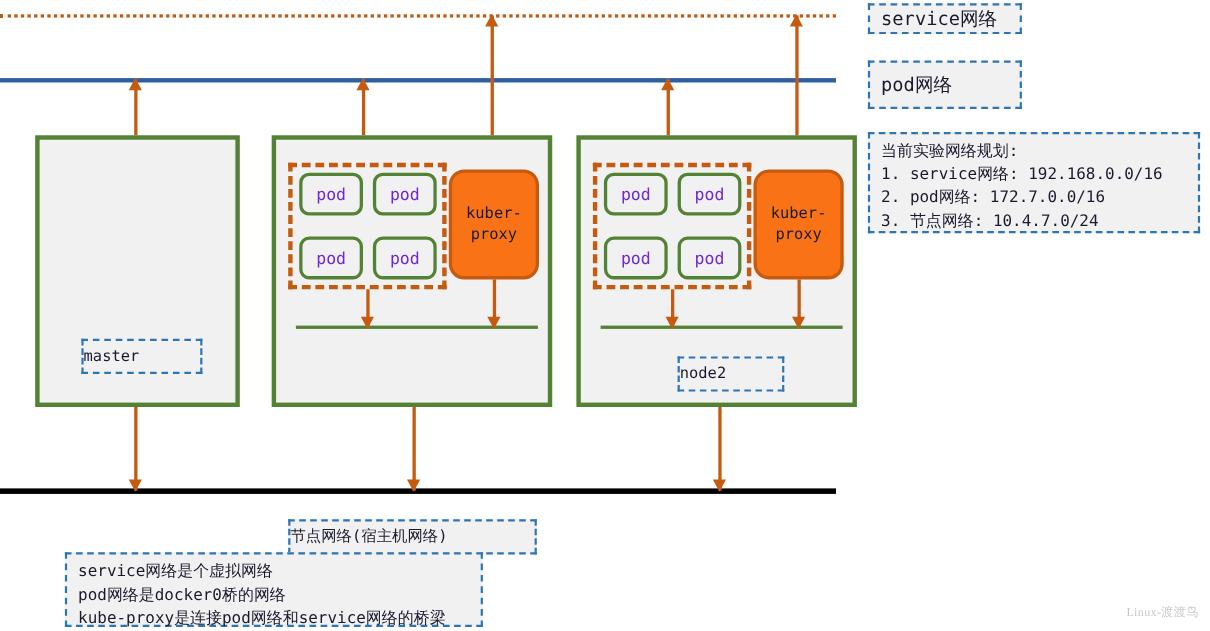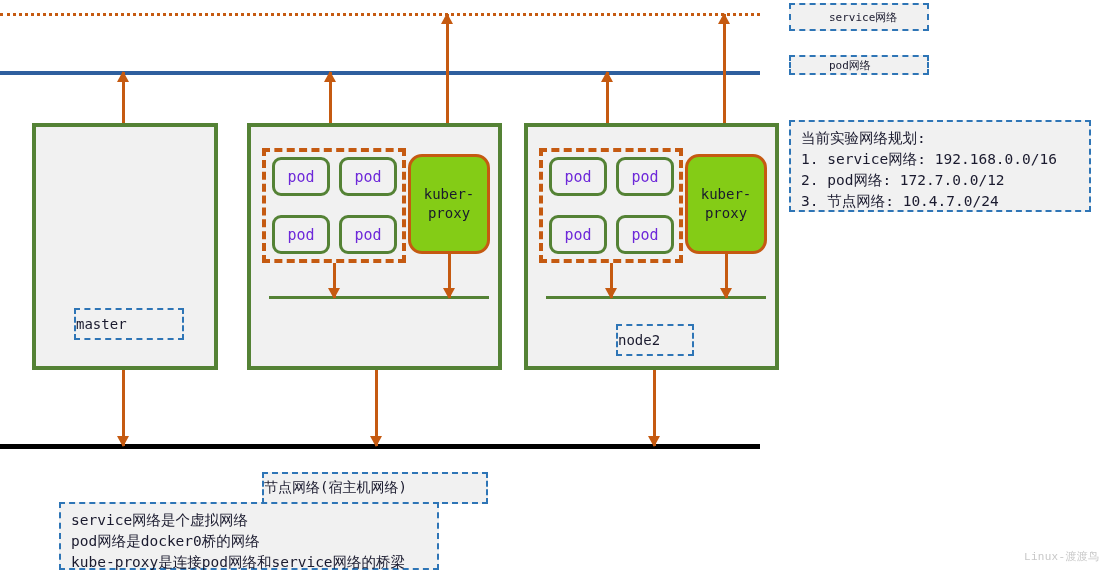--- a/index.html
+++ b/index.html
@@ -90,21 +90,21 @@
     align-items: center;
     justify-content: center;
     font-size: 15px;
     color: #6d28d9;
   }
 
   
   .kproxy {
     border: 3px solid #c55a11;
     border-radius: 14px;
-    background: #84cc16;
+    background: #f97316;
     box-sizing: border-box;
     display: flex;
     flex-direction: column;
     align-items: center;
     justify-content: center;
     font-size: 14px;
     line-height: 1.35;
     color: #1a1a2e;
     text-align: center;
   }
@@ -129,27 +129,27 @@
     line-height: 1.45;
     color: #1a1a2e;
     white-space: pre;
   }
   .legend-chip {
     border: 2.5px dashed #2e75b6;
     background: #f1f1f1;
     box-sizing: border-box;
     display: flex;
     align-items: center;
-    font-size: 11px;
-    color: #1a1a2e;
-    padding-left: 38px;
+    font-size: 17px;
+    color: #1a1a2e;
+    padding-left: 10px;
     white-space: nowrap;
   }
   .watermark {
-    font-family: Liberation Mono, monospace;
+    font-family: Liberation Serif, serif;
     font-size: 11px;
     color: #c8c8c8;
     letter-spacing: 0.3px;
   }
 </style>
 </head>
 <body>
 
 <div class="abs svc-line"></div>
 <div class="abs pod-line"></div>
@@ -256,35 +256,35 @@
 
   <div class="abs arrow" style="left:83px; top:136px; height:35px;">
     <div class="arrow-stem"></div>
       <div class="arrow-head-down"></div>
   </div>
   <div class="abs arrow" style="left:198px; top:127px; height:44px;">
     <div class="arrow-stem"></div>
       <div class="arrow-head-down"></div>
   </div>
 
-  <div class="abs blue-label" style="left:88px; top:197px; width:78px; height:32px;">
+  <div class="abs blue-label" style="left:88px; top:197px; width:97px; height:32px;">
     <span>node2</span>
   </div>
 </div>
 
 <div class="abs legend-chip" style="left:789px; top:3px; width:140px; height:28px;">
   <span>service网络</span>
 </div>
-<div class="abs legend-chip" style="left:789px; top:55px; width:140px; height:20px;">
+<div class="abs legend-chip" style="left:789px; top:55px; width:140px; height:44px;">
   <span>pod网络</span>
 </div>
 
 <div class="abs blue-note" style="left:789px; top:120px; width:302px; height:92px;">当前实验网络规划:
 1. service网络: 192.168.0.0/16
-2. pod网络: 172.7.0.0/12
+2. pod网络: 172.7.0.0/16
 3. 节点网络: 10.4.7.0/24</div>
 
 <div class="abs blue-label" style="left:262px; top:472px; width:226px; height:32px;">
   <span>节点网络(宿主机网络)</span>
 </div>
 
 <div class="abs blue-note" style="left:11px; top:502px; width:380px; height:68px;margin-left:48px;">service网络是个虚拟网络
 pod网络是docker0桥的网络
 kube-proxy是连接pod网络和service网络的桥梁</div>
 

